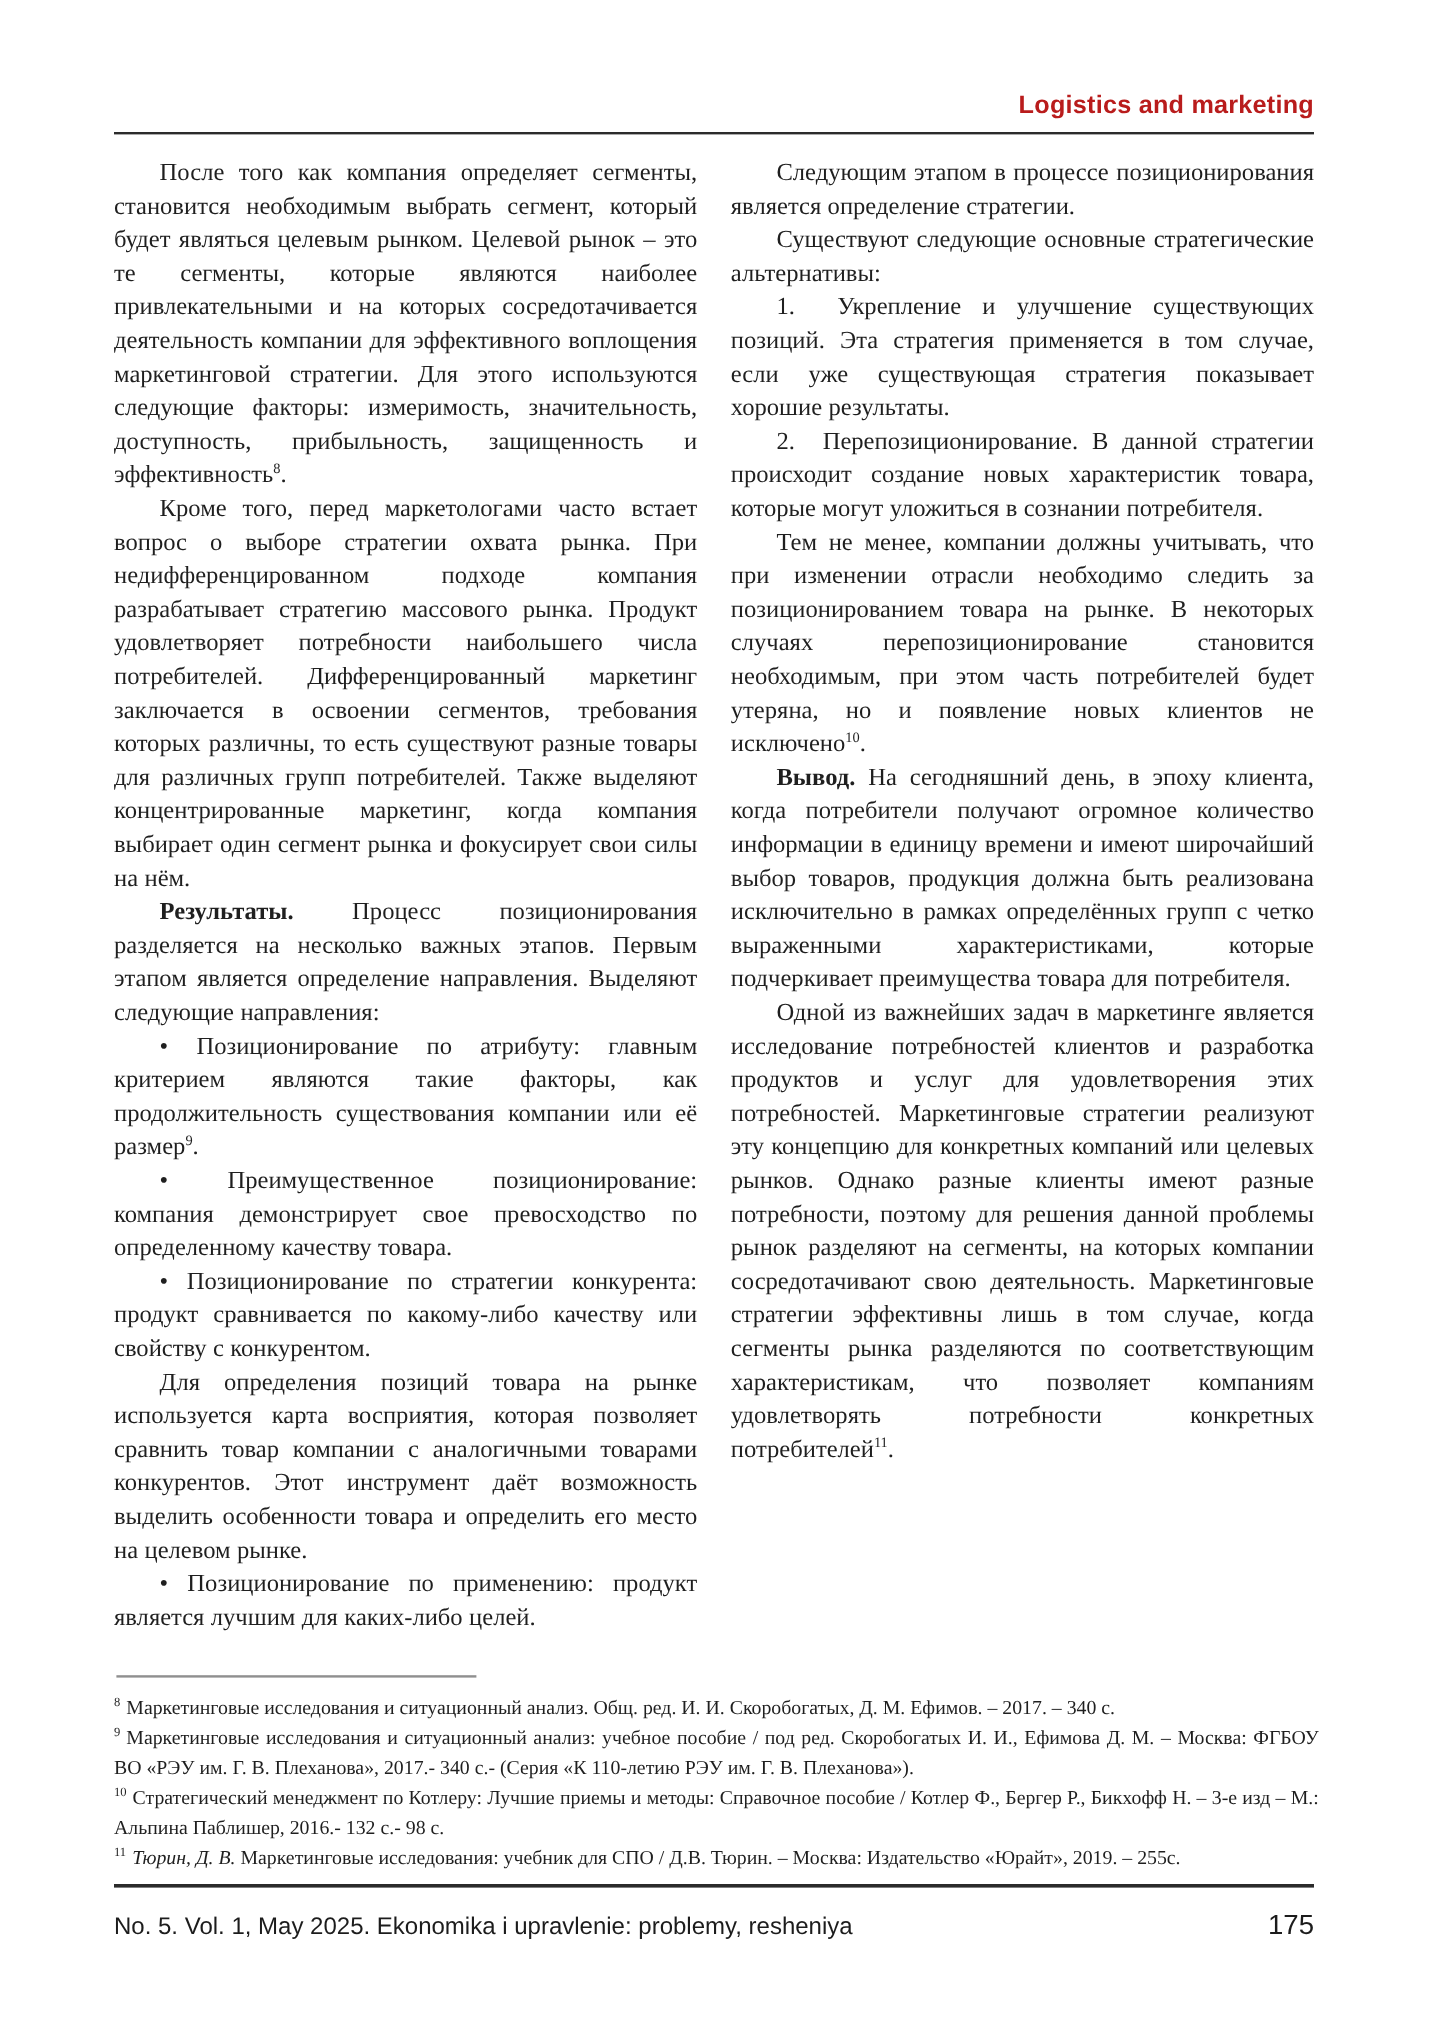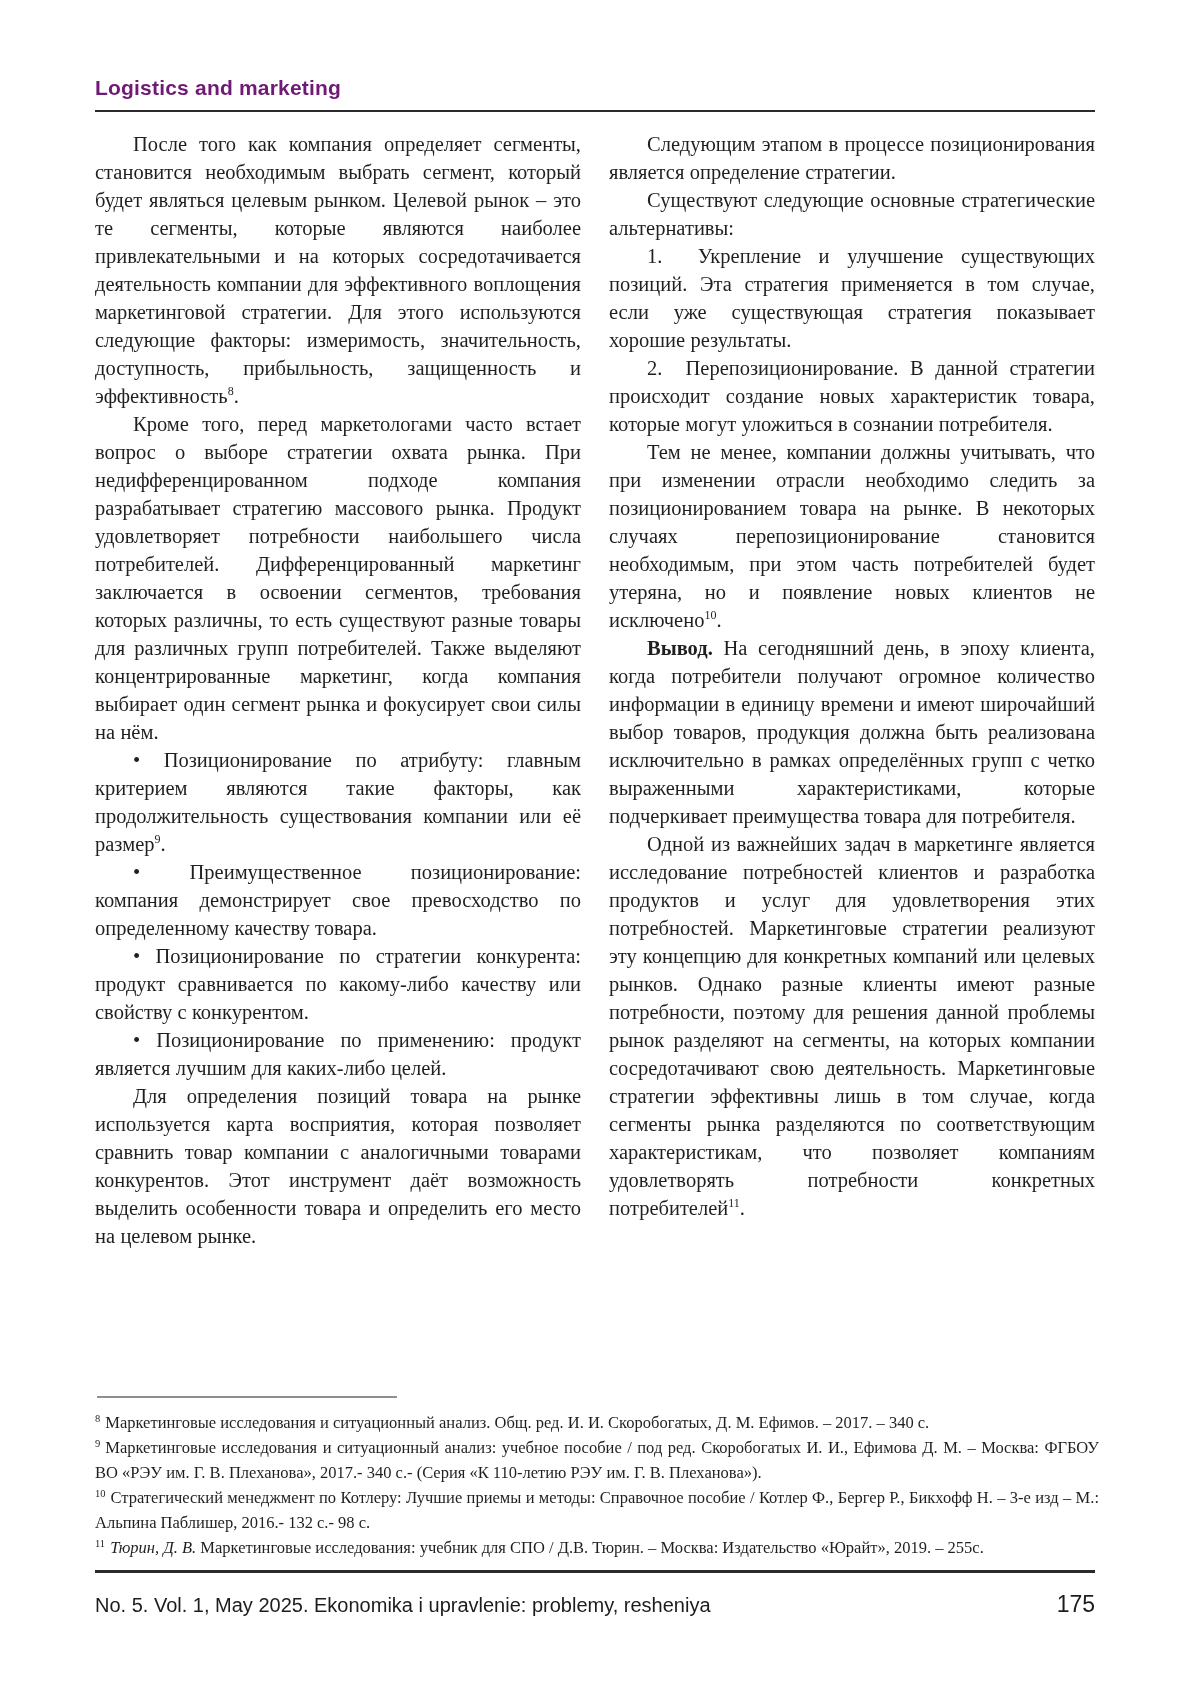--- a/index.html
+++ b/index.html
@@ -13,26 +13,26 @@
     width:1200px;height:1698px;
     margin:0 auto;
     background:#ffffff;
     box-sizing:border-box;
     font-family:"Liberation Serif","DejaVu Serif",serif;
     color:var(--text);
     overflow:hidden;
   }
   .running-head{
     padding:76px 105px 0 95px;
-    text-align:left;
+    text-align:right;
     font-family:"Liberation Sans","DejaVu Sans",sans-serif;
     font-weight:bold;
     font-size:21px;
     letter-spacing:.2px;
-    color:#701a75;
+    color:#b91c1c;
   }
   .header-rule{
     margin:10px 105px 0 95px;
     border-top:2.5px solid var(--rule);
     height:0;
   }
   .columns{
     display:flex;
     gap:28px;
     margin:18px 105px 0 95px;
@@ -97,25 +97,26 @@
 
   <div class="running-head">
     <span>Logistics and marketing</span>
   </div>
   <div class="header-rule"></div>
 
   <main class="columns">
     <section class="col" id="col-left">
         <p class="para"><span>После того как компания определяет сегменты, становится необходимым выбрать сегмент, который будет являться целевым рынком. Целевой рынок – это те сегменты, которые являются наиболее привлекательными и на которых сосредотачивается деятельность компании для эффективного воплощения маркетинговой стратегии. Для этого используются следующие факторы: измеримость, значительность, доступность, прибыльность, защищенность и эффективность</span><sup>8</sup><span>.</span></p>
         <p class="para"><span>Кроме того, перед маркетологами часто встает вопрос о выборе стратегии охвата рынка. При недифференцированном подходе компания разрабатывает стратегию массового рынка. Продукт удовлетворяет потребности наибольшего числа потребителей. Дифференцированный маркетинг заключается в освоении сегментов, требования которых различны, то есть существуют разные товары для различных групп потребителей. Также выделяют концентрированные маркетинг, когда компания выбирает один сегмент рынка и фокусирует свои силы на нём.</span></p>
+        <p class="para"><b>Результаты.</b><span> Процесс позиционирования разделяется на несколько важных этапов. Первым этапом является определение направления. Выделяют следующие направления:</span></p>
         <p class="para"><span>•&nbsp;Позиционирование по атрибуту: главным критерием являются такие факторы, как продолжительность существования компании или её размер</span><sup>9</sup><span>.</span></p>
         <p class="para"><span>•&nbsp;Преимущественное позиционирование: компания демонстрирует свое превосходство по определенному качеству товара.</span></p>
         <p class="para"><span>•&nbsp;Позиционирование по стратегии конкурента: продукт сравнивается по какому-либо качеству или свойству с конкурентом.</span></p>
+        <p class="para"><span>Для определения позиций товара на рынке используется карта восприятия, которая позволяет сравнить товар компании с аналогичными товарами конкурентов. Этот инструмент даёт возможность выделить особенности товара и определить его место на целевом рынке.</span></p>
         <p class="para"><span>•&nbsp;Позиционирование по применению: продукт является лучшим для каких-либо целей.</span></p>
-        <p class="para"><span>Для определения позиций товара на рынке используется карта восприятия, которая позволяет сравнить товар компании с аналогичными товарами конкурентов. Этот инструмент даёт возможность выделить особенности товара и определить его место на целевом рынке.</span></p>
       </section>
     <section class="col" id="col-right">
         <p class="para"><span>Следующим этапом в процессе позиционирования является определение стратегии.</span></p>
         <p class="para"><span>Существуют следующие основные стратегические альтернативы:</span></p>
         <p class="para"><span>1.&nbsp; Укрепление и улучшение существующих позиций. Эта стратегия применяется в том случае, если уже существующая стратегия показывает хорошие результаты.</span></p>
         <p class="para"><span>2.&nbsp; Перепозиционирование. В данной стратегии происходит создание новых характеристик товара, которые могут уложиться в сознании потребителя.</span></p>
         <p class="para"><span>Тем не менее, компании должны учитывать, что при изменении отрасли необходимо следить за позиционированием товара на рынке. В некоторых случаях перепозиционирование становится необходимым, при этом часть потребителей будет утеряна, но и появление новых клиентов не исключено</span><sup>10</sup><span>.</span></p>
         <p class="para"><b>Вывод.</b><span> На сегодняшний день, в эпоху клиента, когда потребители получают огромное количество информации в единицу времени и имеют широчайший выбор товаров, продукция должна быть реализована исключительно в рамках определённых групп с четко выраженными характеристиками, которые подчеркивает преимущества товара для потребителя.</span></p>
         <p class="para"><span>Одной из важнейших задач в маркетинге является исследование потребностей клиентов и разработка продуктов и услуг для удовлетворения этих потребностей. Маркетинговые стратегии реализуют эту концепцию для конкретных компаний или целевых рынков. Однако разные клиенты имеют разные потребности, поэтому для решения данной проблемы рынок разделяют на сегменты, на которых компании сосредотачивают свою деятельность. Маркетинговые стратегии эффективны лишь в том случае, когда сегменты рынка разделяются по соответствующим характеристикам, что позволяет компаниям удовлетворять потребности конкретных потребителей</span><sup>11</sup><span>.</span></p>
       </section>

